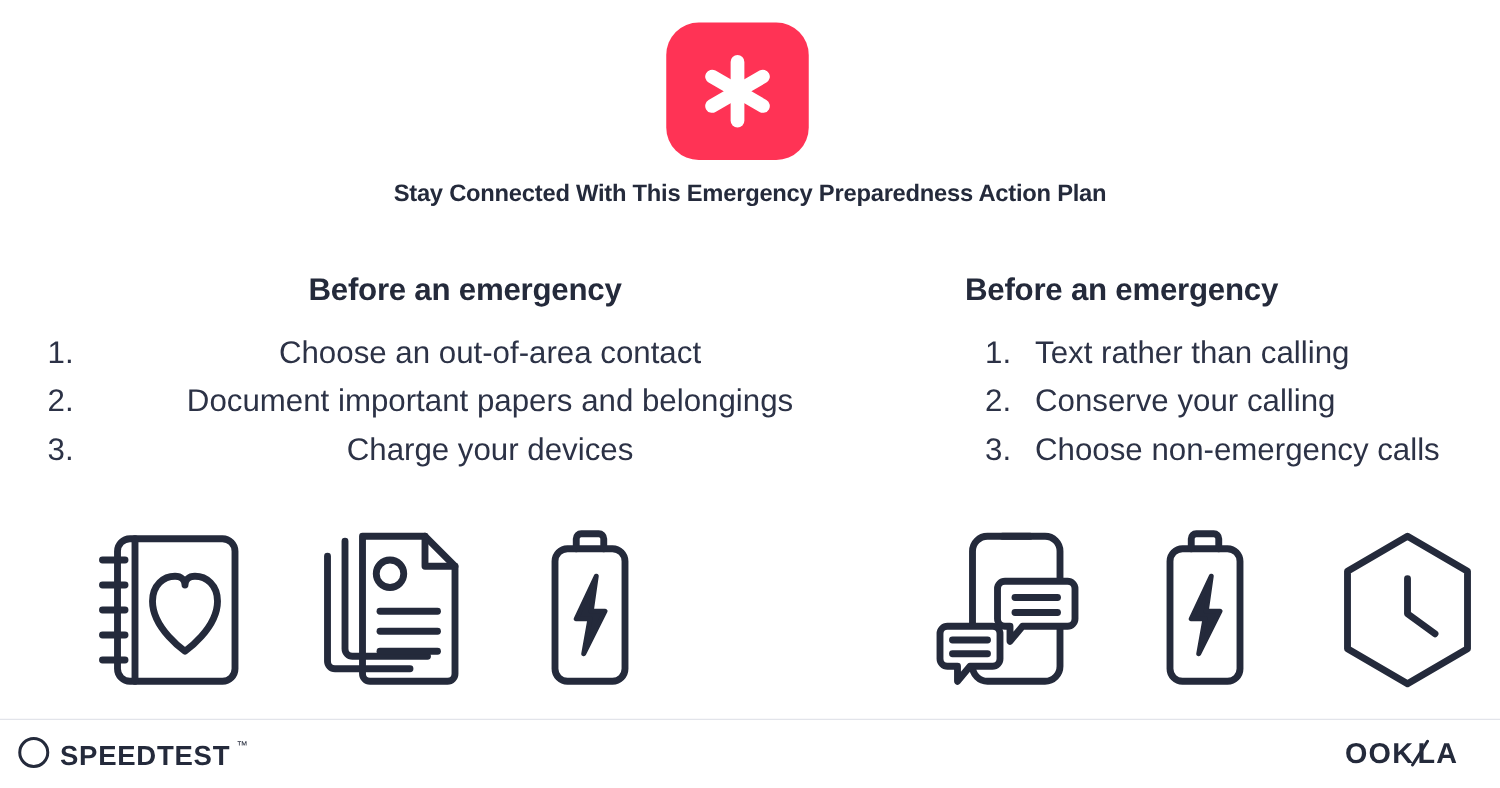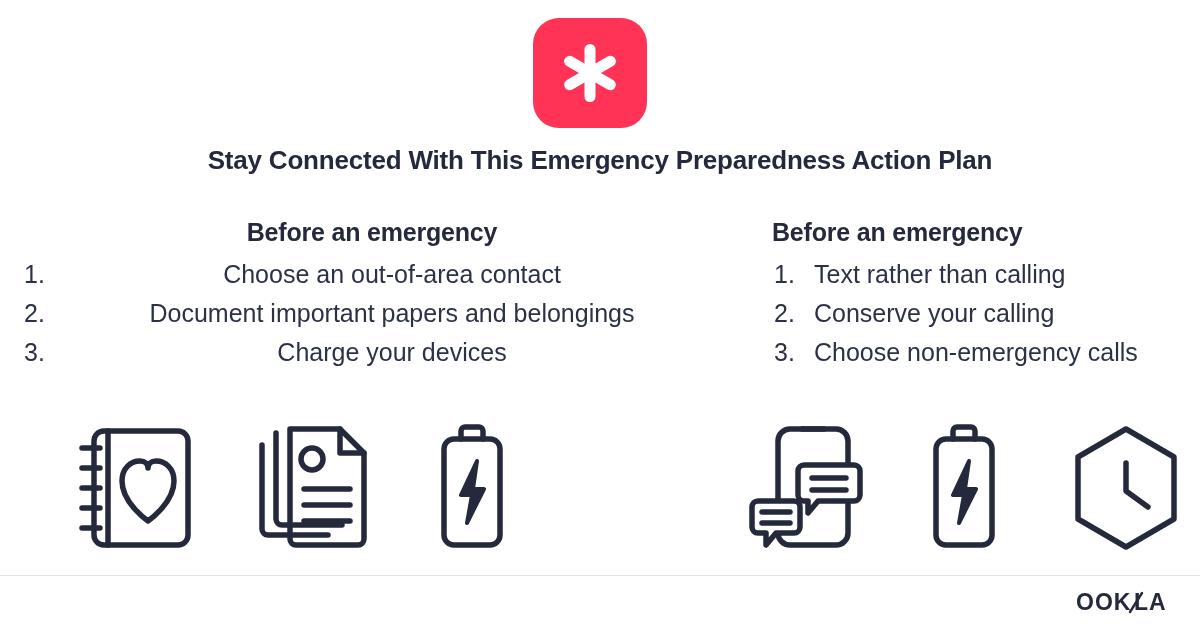--- a/index.html
+++ b/index.html
@@ -31,21 +31,21 @@
   }
   .logo-badge svg { display: block; }
 
   
   .title {
     position: absolute;
     top: 145px;
     left: 0;
     width: 1200px;
     text-align: center;
-    font-size: 26px;
+    font-size: 19px;
     font-weight: bold;
     letter-spacing: -0.2px;
     color: #242a3b;
   }
 
   
   .col {
     position: absolute;
     top: 218px;
   }
@@ -53,21 +53,21 @@
   .col-right { left: 772px; width: 420px; }
 
   .col-heading {
     font-size: 25px;
     font-weight: bold;
     color: #242a3b;
     margin: 0 0 8px 0;
     letter-spacing: -0.2px;
   }
   ol.steps {
-    margin: 2px;
+    margin: 16px;
     padding: 0;
     list-style: none;
     counter-reset: stepnum;
   }
   ol.steps li {
     counter-increment: stepnum;
     font-size: 25px;
     line-height: 39px;
     color: #2c3246;
     position: relative;
@@ -249,20 +249,30 @@
       <path d="M62 6 L110 34 L110 96 L62 124 L14 96 L14 34 Z"></path>
       <path d="M62 40 L62 68 L84 84"></path>
     </svg>
   </div>
 
 </div>
 
 <div class="footer-divider"></div>
 <div class="footer">
 
+  <div class="speedtest-logo">
+    <span>
+      <svg width="26" height="26" viewBox="0 0 26 26" aria-hidden="true">
+        <circle cx="13" cy="13" r="11.2" fill="none" stroke="#242a3b" stroke-width="2.4"></circle>
+        <path d="M18 8 L11.4 14.6 L8 18 L14.6 11.4 Z" fill="#242a3b"></path>
+      </svg>
+    </span>
+    <span class="speedtest-word">SPEEDTEST</span>
+    <span class="speedtest-tm">™</span>
+  </div>
 
   <div class="ookla-logo">
     <svg width="108" height="26" viewBox="0 0 108 26" aria-hidden="true">
       <text x="0" y="20" font-family="Liberation Sans, sans-serif" font-size="23" font-weight="bold" letter-spacing="1" fill="#242a3b">OOK</text>
       <text x="58" y="20" font-family="Liberation Sans, sans-serif" font-size="23" font-weight="bold" letter-spacing="1" fill="#242a3b">LA</text>
       <path d="M54 22 L66 3" stroke="#242a3b" stroke-width="2.4" stroke-linecap="round"></path>
     </svg>
   </div>
 
 </div>

